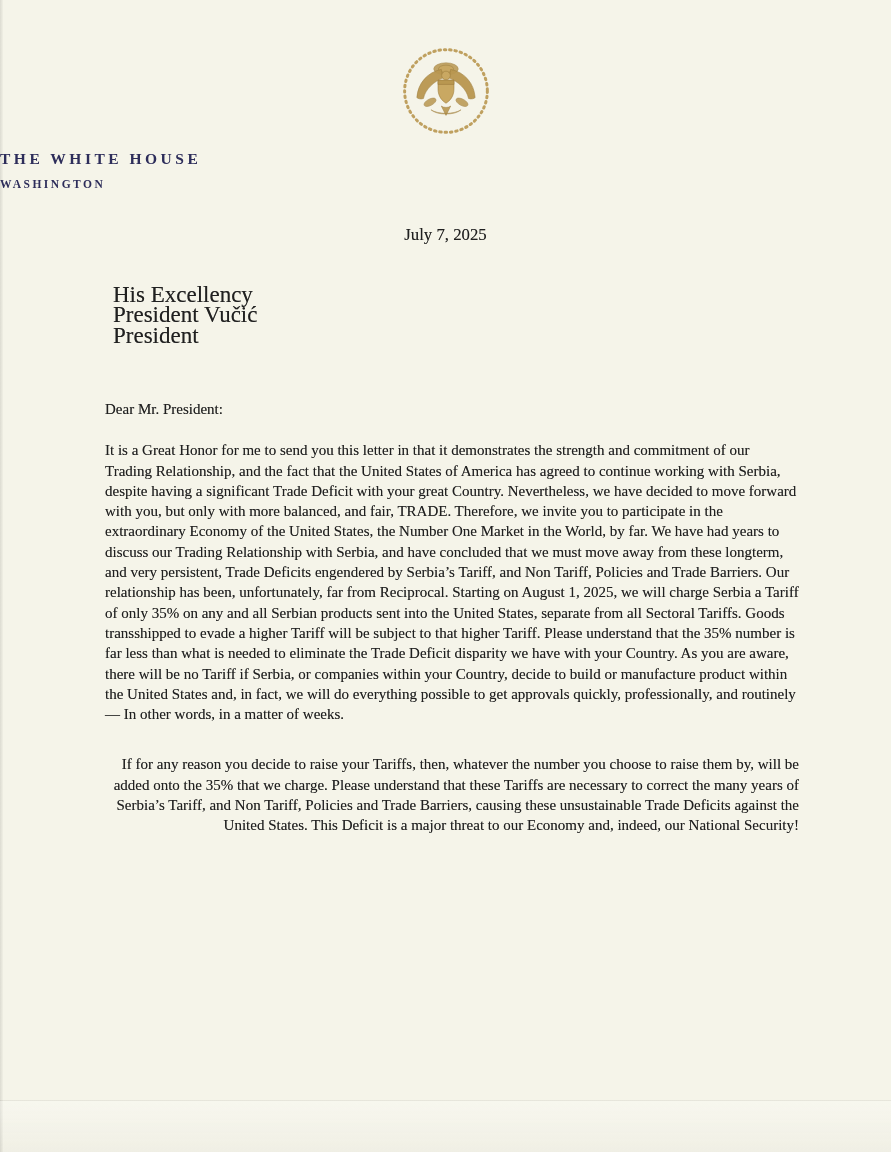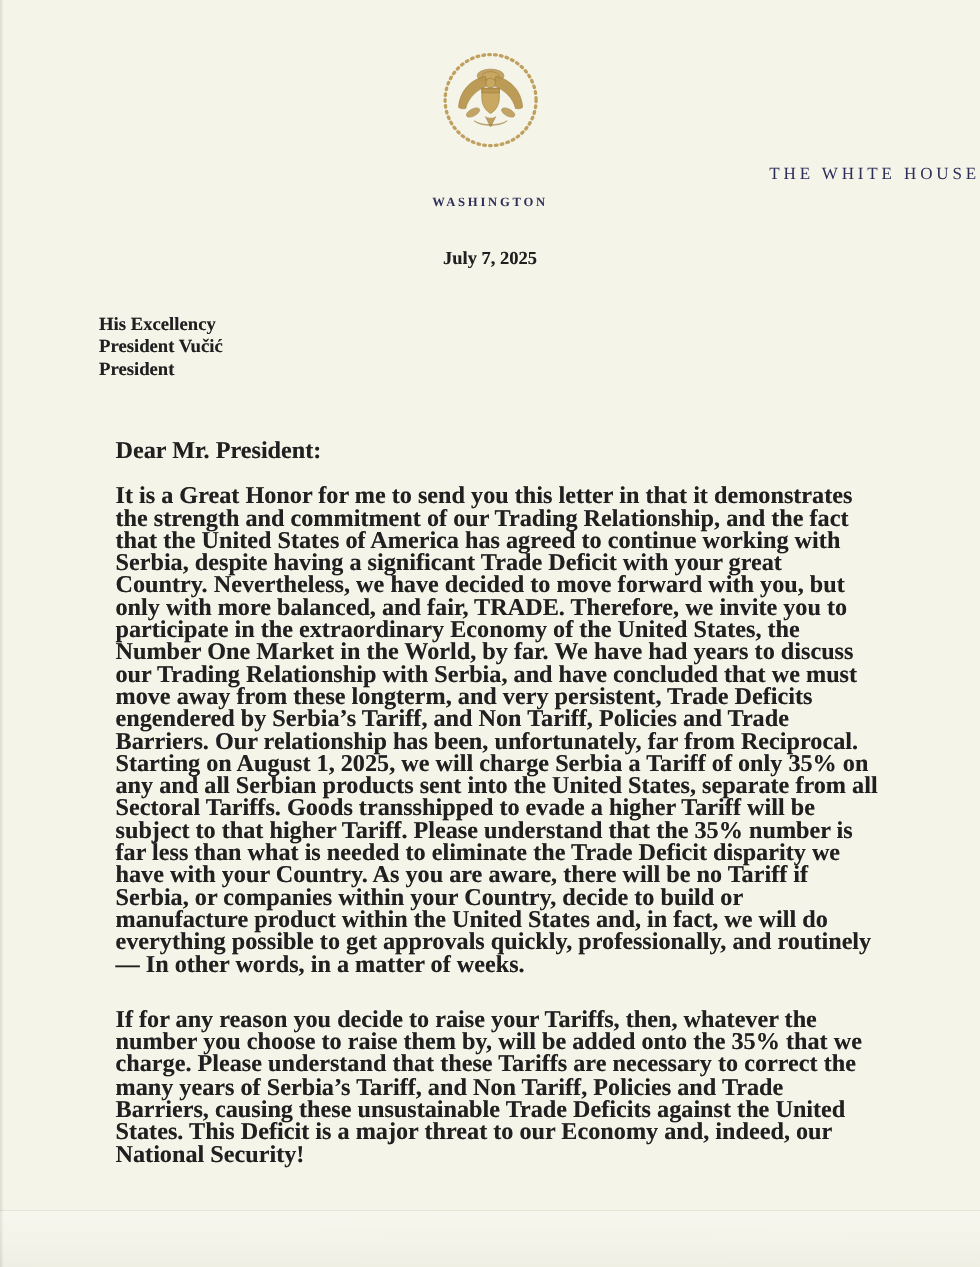--- a/index.html
+++ b/index.html
@@ -33,61 +33,59 @@
   }
   .seal {
     position: absolute;
     top: 44px; left: 50%;
     transform: translateX(-50%);
     width: 94px; height: 94px;
   }
   .org-name {
     position: absolute;
     top: 150px; left: 0; right: 0;
-    text-align: right;
+    text-align: left;
     font-size: 15.5px;
-    font-weight: 400;
+    font-weight: 700;
     letter-spacing: 3.5px;
     color: var(--navy);
   }
   .city-name {
     position: absolute;
     top: 178px; left: 0; right: 0;
-    text-align: center;
     font-size: 11.5px;
     font-weight: 700;
     letter-spacing: 2.5px;
     color: var(--navy);
   }
   .date-line {
     position: absolute;
     top: 225px; left: 0; right: 0;
     text-align: center;
     font-size: 16.8px;
   }
   .address-block {
     position: absolute;
-    left: 90px; top: 285px;
-    font-size: 17px;
+    left: 113px; top: 285px;
+    font-size: 23px;
     line-height: 20.3px;
   }
   .letter-body {
     position: absolute;
     left: 105px; top: 399px;
     width: 694px;
-    font-size: 22px;
+    font-size: 15px;
     line-height: 20.3px;
     text-align: left;
   }
   .letter-body .greeting { margin-bottom: 21px; }
-  .letter-body .para + .para { margin-top: 30px; }
+  .letter-body .para + .para { margin-top: 30px; text-align: right; }
   
   .address-block, .letter-body, .date-line {
     text-shadow: 0 0 0.4px rgba(30,30,30,0.45);
-    font-weight: bold;
   }
 </style>
 </head>
 <body>
 
 <div class="page">
 
   <div class="scan-edge-left"></div>
   <div class="scan-fold"></div>
 

